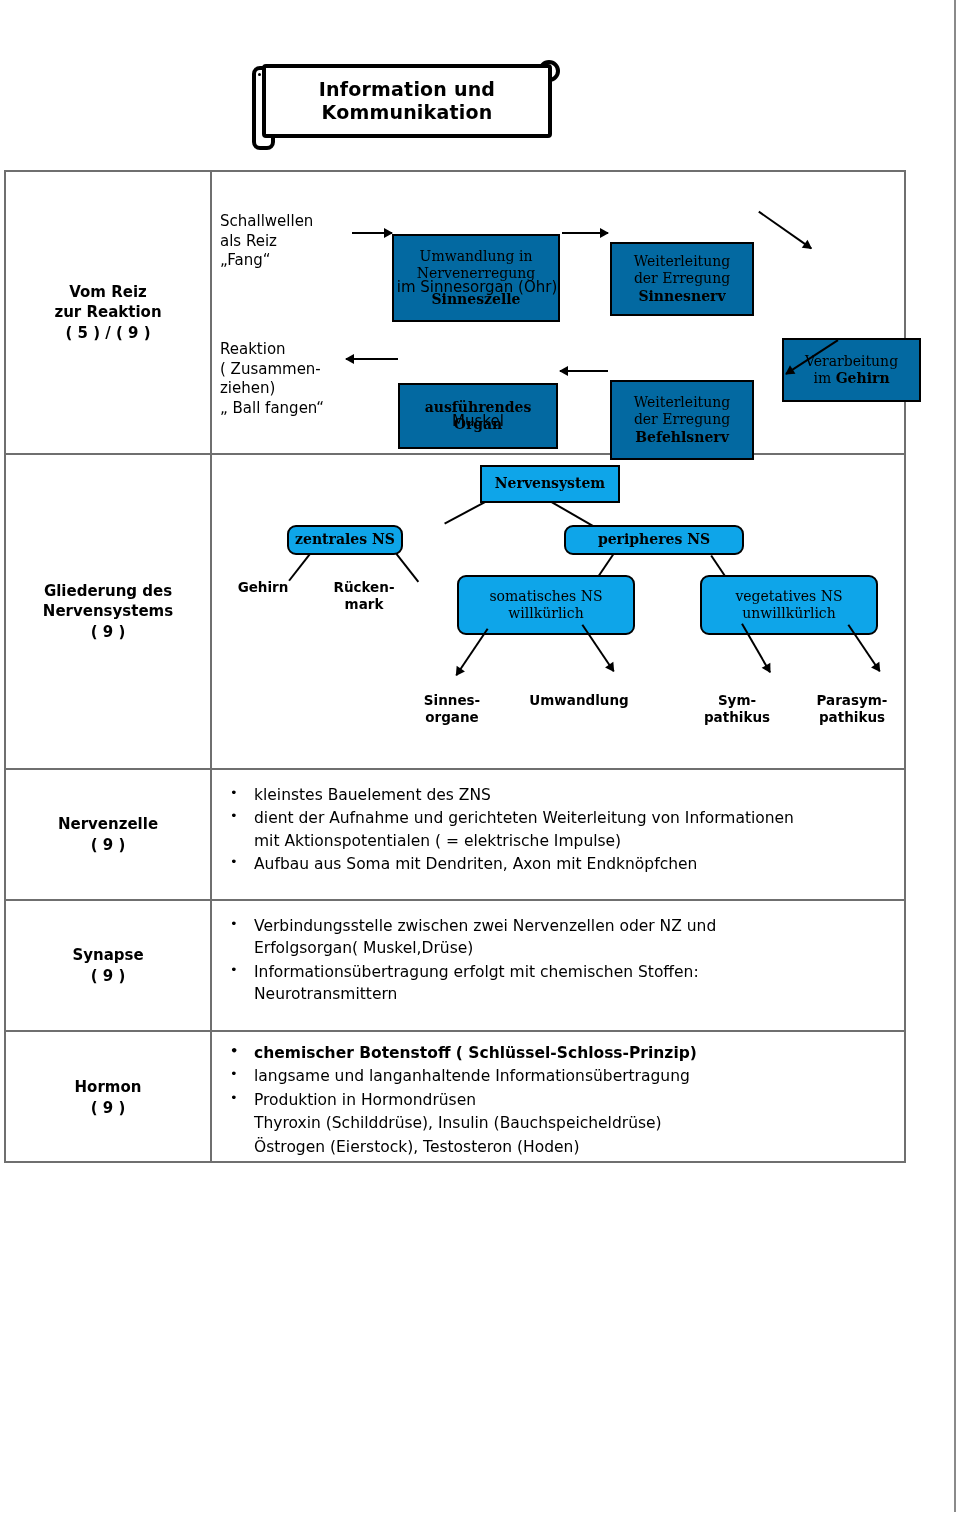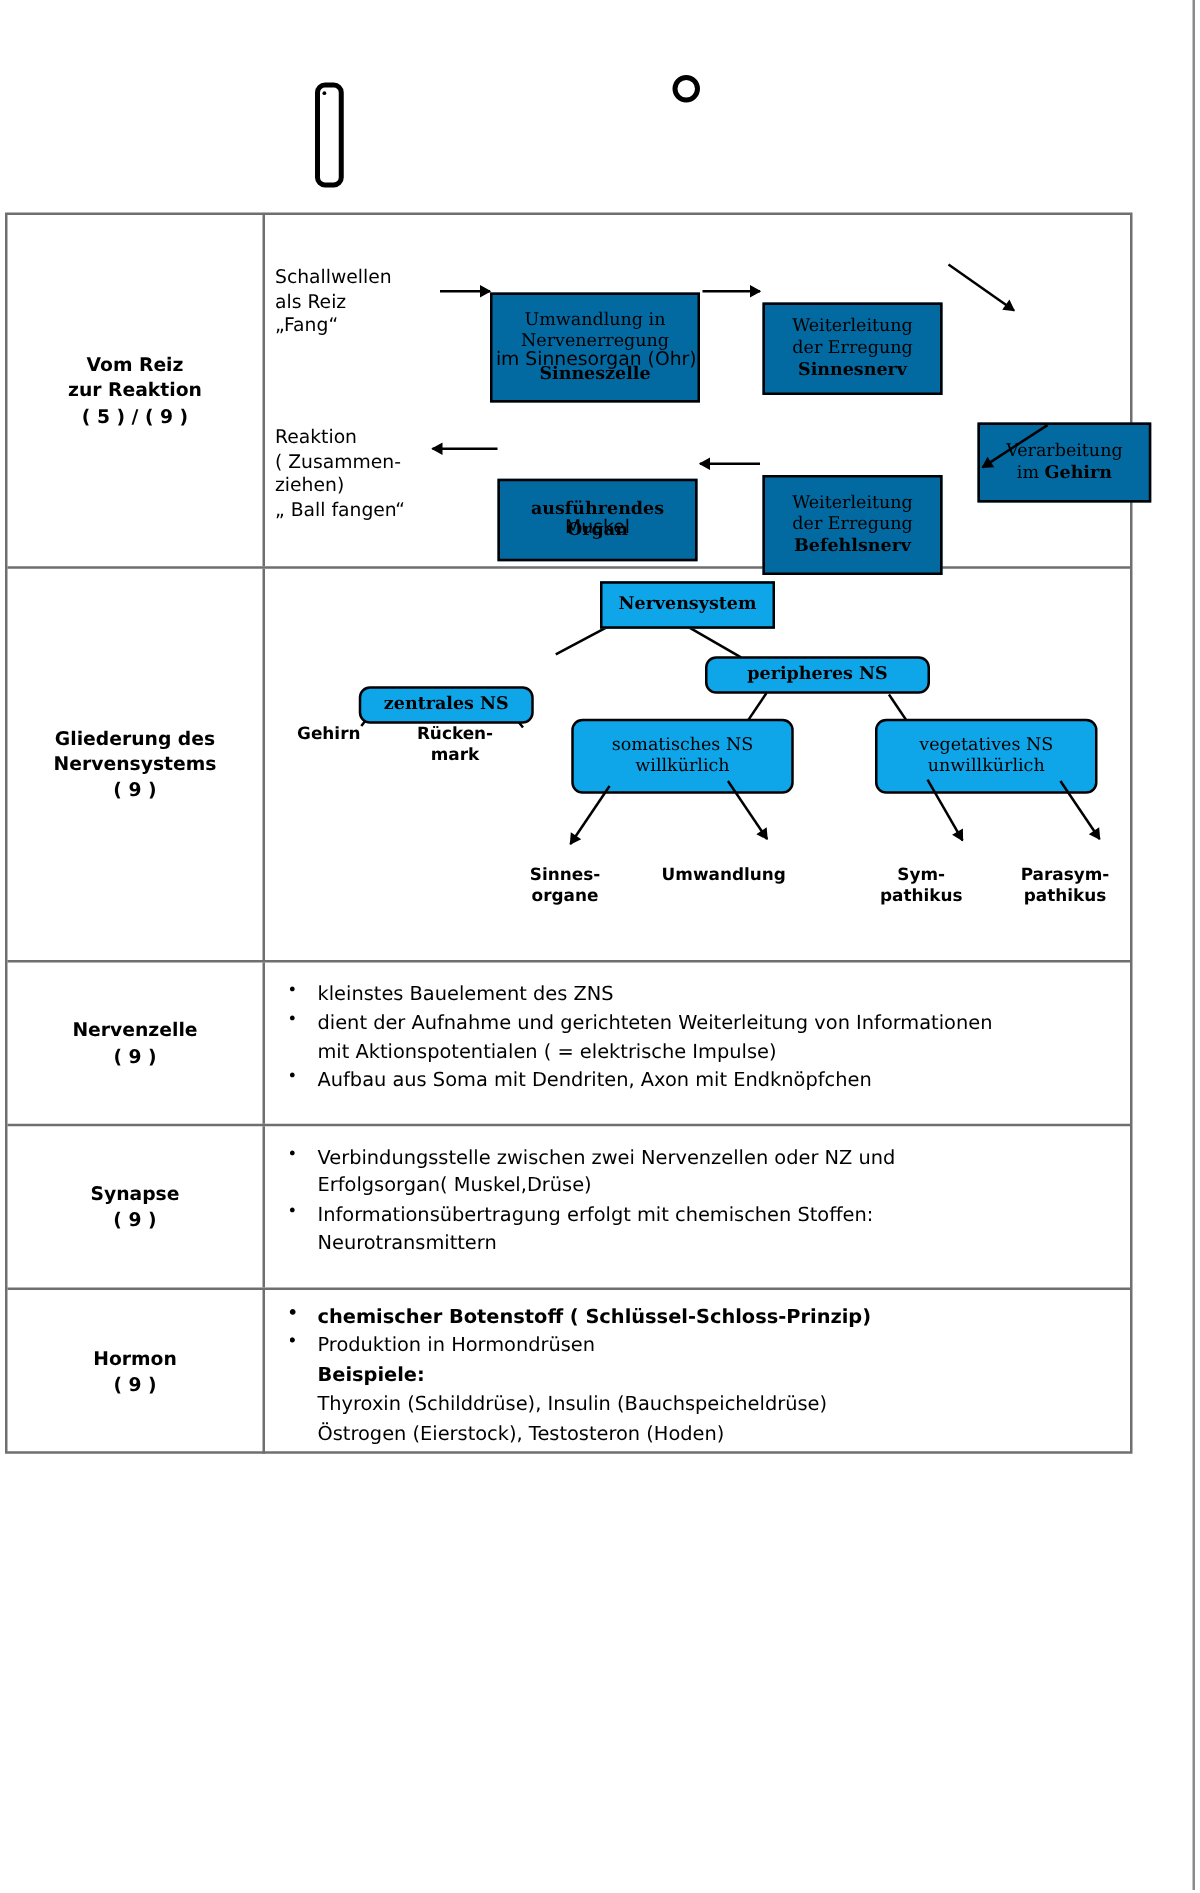--- a/index.html
+++ b/index.html
@@ -104,20 +104,24 @@
   .r5{height:131px;}
 </style>
 </head>
 <body>
 
 <div class="page-frame"></div>
 
 <div class="banner-wrap">
   <div class="roll-left"></div>
   <div class="roll-right"></div>
+  <div class="banner-body">
+    <div class="banner-text">Information und
+Kommunikation</div>
+  </div>
 </div>
 
 <div class="tbl">
 
   <div class="row r1">
     <div class="cell-label">Vom Reiz
 zur Reaktion
 ( 5 ) / ( 9 )</div>
     <div class="cell-body">
 
@@ -178,21 +182,21 @@
 
       <div class="lnk" style="left:279px;top:45px;width:52px;transform:rotate(152deg);"></div>
       <div class="lnk" style="left:338px;top:45px;width:50px;transform:rotate(30deg);"></div>
       <div class="lnk" style="left:100px;top:98px;width:36px;transform:rotate(128deg);"></div>
       <div class="lnk" style="left:185px;top:98px;width:36px;transform:rotate(52deg);"></div>
       <div class="lnk" style="left:402px;top:100px;width:42px;transform:rotate(124deg);"></div>
       <div class="lnk" style="left:500px;top:100px;width:46px;transform:rotate(56deg);"></div>
 
       <div class="node bold" style="left:268px;top:10px;width:140px;height:38px;">Nervensystem</div>
 
-      <div class="node bold round" style="left:75px;top:70px;width:140px;height:30px;margin-top:24px;">zentrales NS</div>
+      <div class="node bold round" style="left:75px;top:70px;width:116px;height:30px;">zentrales NS</div>
       <div class="node bold round" style="left:352px;top:70px;width:180px;height:30px;">peripheres NS</div>
 
       <div class="leaf" style="left:12px;top:124px;width:78px;">Gehirn</div>
       <div class="leaf" style="left:110px;top:124px;width:84px;">Rücken-
 mark</div>
 
       <div class="node round" style="left:245px;top:120px;width:178px;height:60px;">somatisches NS
 willkürlich</div>
       <div class="node round" style="left:488px;top:120px;width:178px;height:60px;">vegetatives NS
 unwillkürlich</div>
@@ -238,22 +242,21 @@
       </ul>
     </div>
   </div>
 
   <div class="row r5">
     <div class="cell-label">Hormon
 ( 9 )</div>
     <div class="cell-body" style="padding:10px 12px 8px 0;">
       <ul class="bullets">
         <li class="b"><span class="bt">•</span><span>chemischer Botenstoff ( Schlüssel-Schloss-Prinzip)</span></li>
-        <li><span class="bt">•</span></li>
+        <li><span class="bt">•</span><span>langsame und langanhaltende Informationsübertragung</span></li>
         <li><span class="bt">•</span><span>Produktion in Hormondrüsen</span></li>
-        <li class="nobullet b"><span>Beispiele:</span></li>
         <li class="nobullet"><span>Thyroxin (Schilddrüse), Insulin (Bauchspeicheldrüse)</span></li>
         <li class="nobullet"><span>Östrogen (Eierstock), Testosteron (Hoden)</span></li>
       </ul>
     </div>
   </div>
 
 </div>
 
 </body></html>

